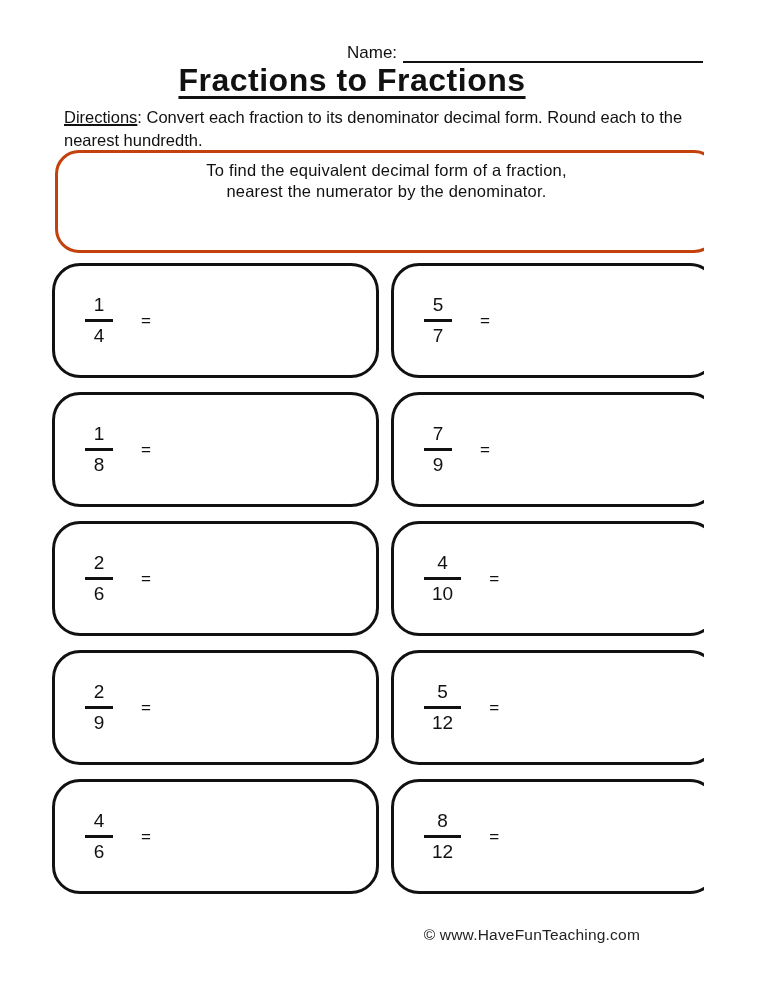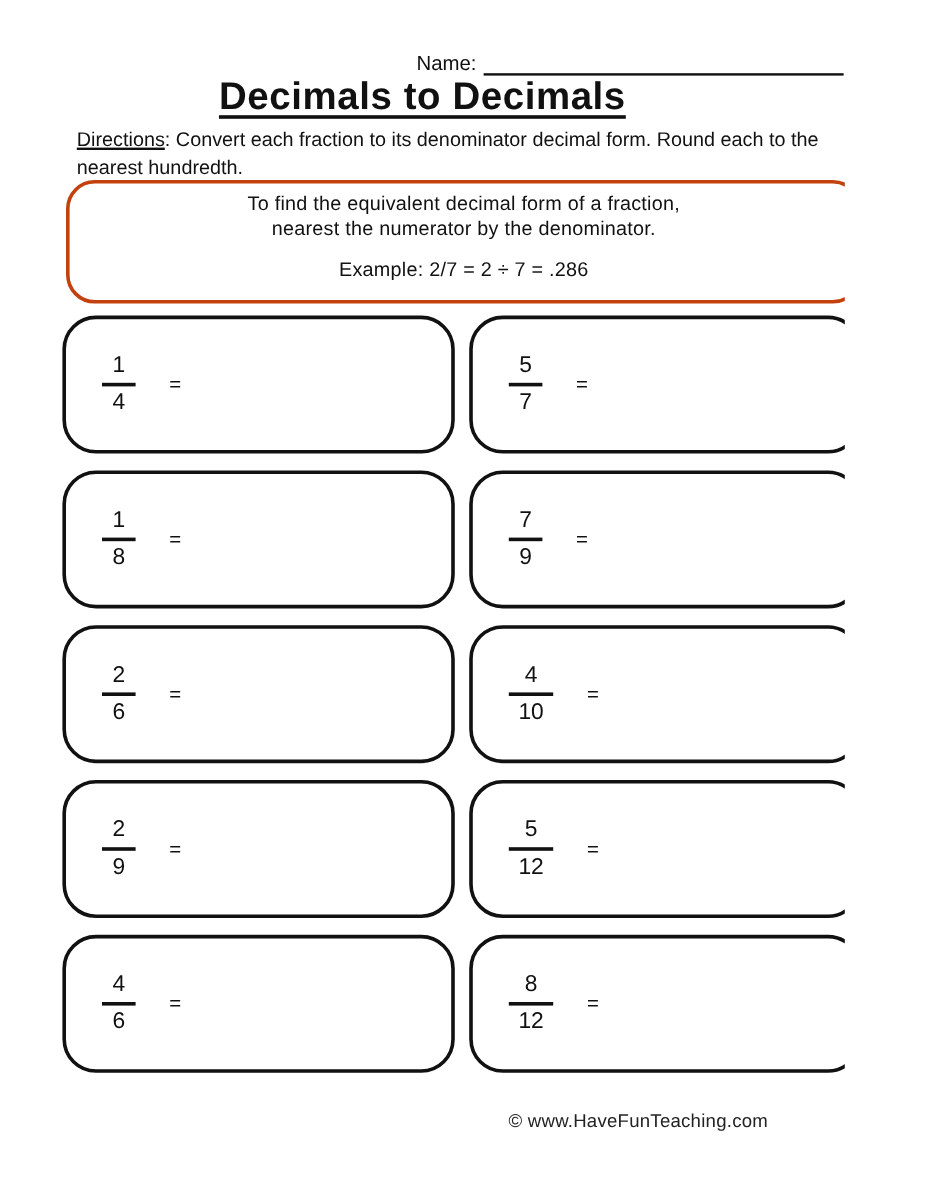--- a/index.html
+++ b/index.html
@@ -141,31 +141,30 @@
 </head>
 <body>
 
 <div class="page">
 
   <div class="name-row">
     <span>Name:</span>
     <span class="name-blank"></span>
   </div>
 
-  <div class="title">Decimals to Decimals</div>
+  <div class="title">Fractions to Fractions</div>
 
   <div class="directions">
     <span class="directions-label">Directions</span><span>: Convert each fraction to its denominator decimal form.  Round each to the nearest hundredth.</span>
   </div>
 
   <div class="info-box">
     <div>To find the equivalent decimal form of a fraction,</div>
     <div>nearest the numerator by the denominator.</div>
     <div class="spacer"></div>
-    <div>Example:  2/7  = 2 ÷ 7 = .286</div>
   </div>
 
   <div class="problems">
 
     <div class="card">
       <span class="fraction">
         <span class="frac-num">1</span>
         <span class="frac-bar"></span>
         <span class="frac-den">4</span>
       </span>

